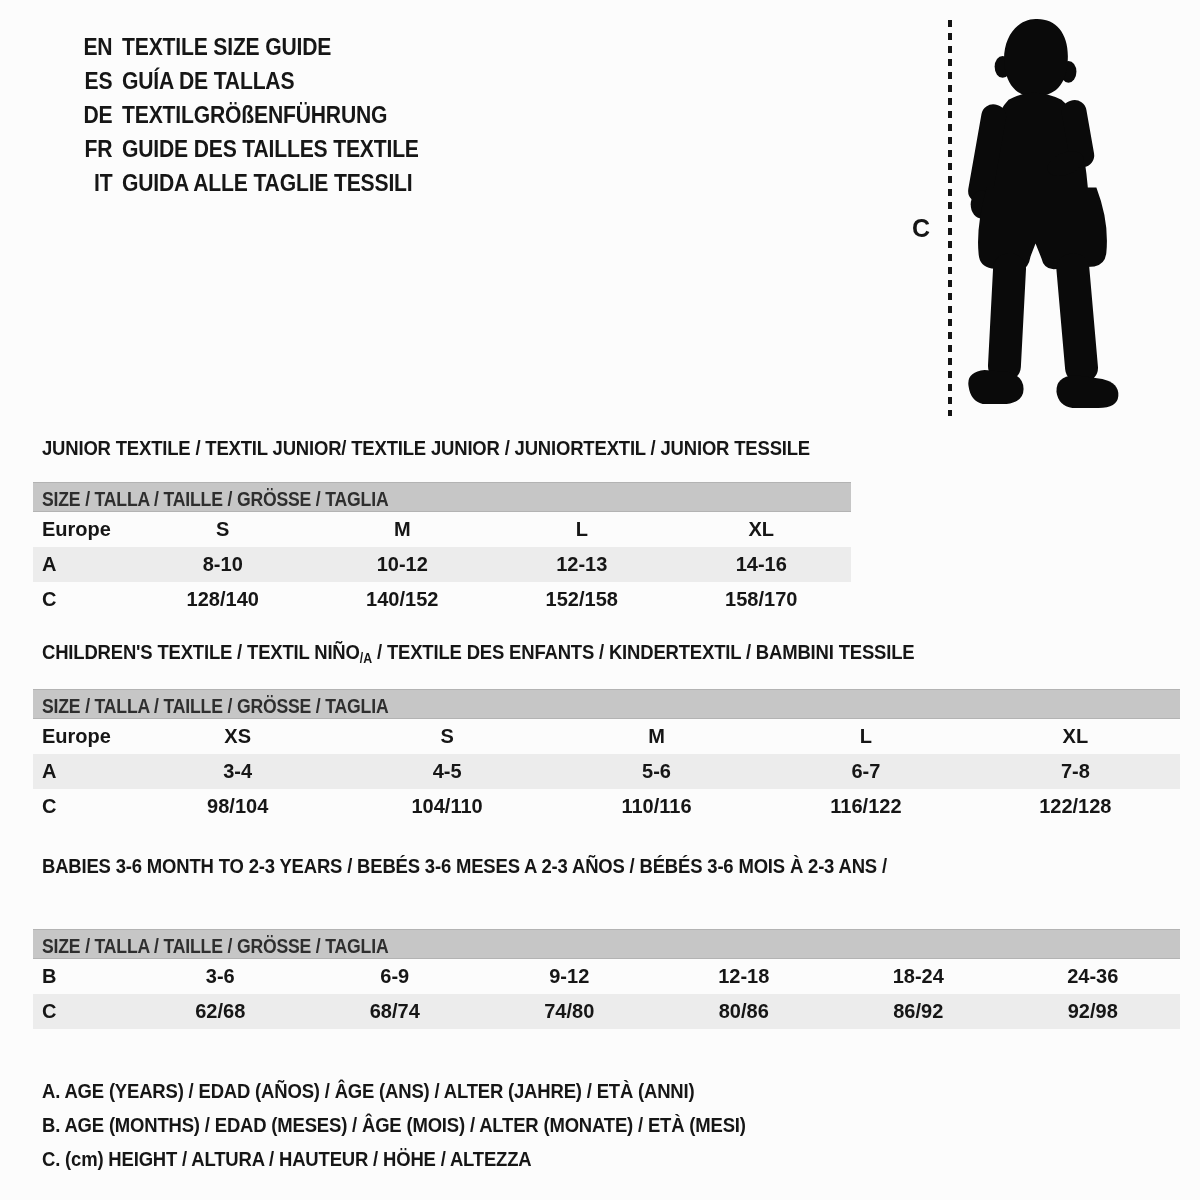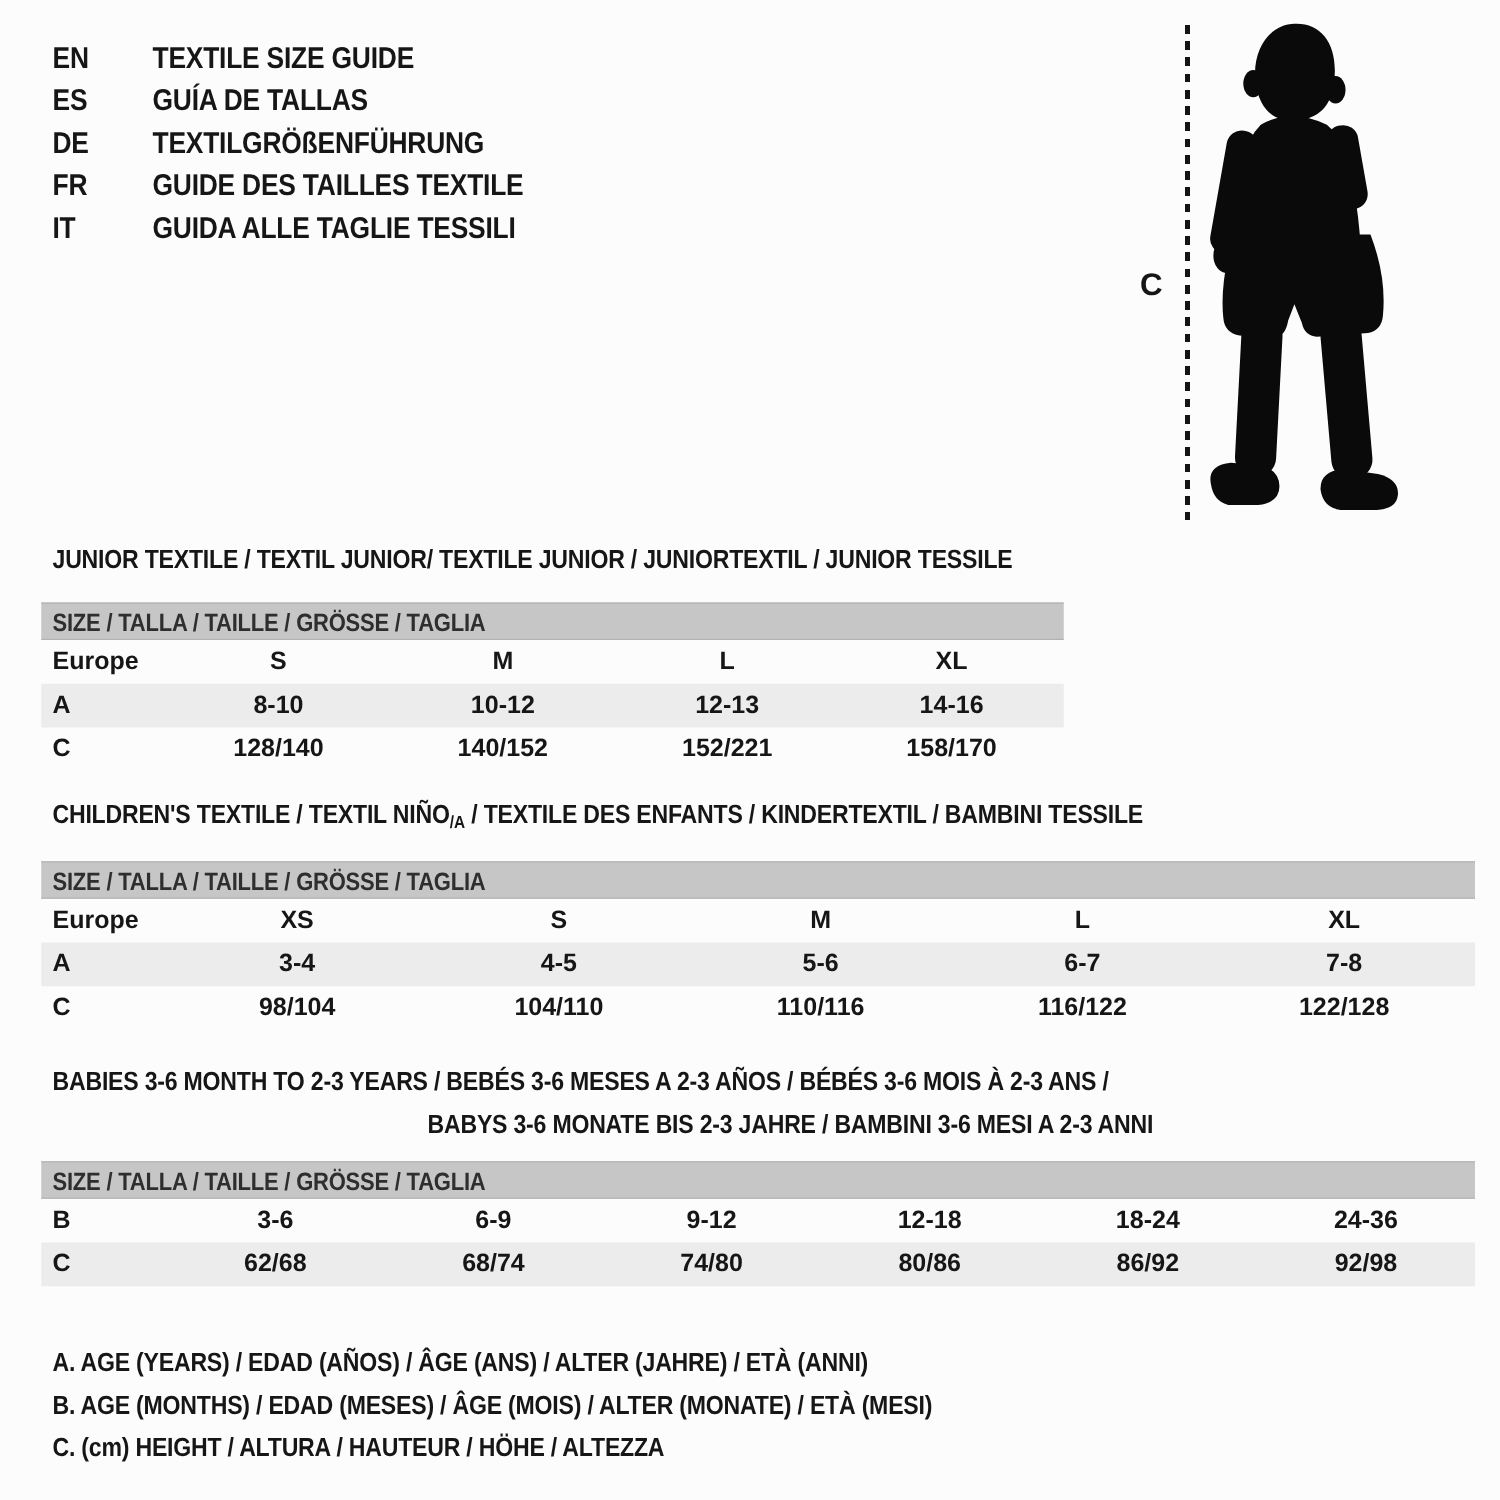--- a/index.html
+++ b/index.html
@@ -19,21 +19,21 @@
   .cond {
     display: inline-block;
     transform: scaleX(0.88);
     transform-origin: 0 50%;
     white-space: nowrap;
     letter-spacing: -0.2px;
   }
 
   
   .lang-list { position: absolute; left: 42px; top: 30px; }
-  .lang-row { display: flex; font-size: 24px; line-height: 34px; }
+  .lang-row { display: flex; font-size: 24px; line-height: 34px; text-align: right; }
   .lang-code { width: 80px; }
 
   
   .measure-line {
     position: absolute; left: 948px; top: 20px;
     width: 4px; height: 396px;
     background: repeating-linear-gradient(to bottom, #141414 0 7px, transparent 7px 13px);
   }
   .measure-label { position: absolute; left: 912px; top: 214px; font-size: 25px; }
   .figure-svg { position: absolute; left: 958px; top: 16px; width: 180px; height: 404px; }
@@ -132,21 +132,21 @@
       <span class="lab">A</span>
       <span class="val">8-10</span>
       <span class="val">10-12</span>
       <span class="val">12-13</span>
       <span class="val">14-16</span>
     </div>
     <div class="trow">
       <span class="lab">C</span>
       <span class="val">128/140</span>
       <span class="val">140/152</span>
-      <span class="val">152/221</span>
+      <span class="val">152/158</span>
       <span class="val">158/170</span>
     </div>
   </div>
 
   <div class="sec-title title-children">
     <span class="cond"><span>CHILDREN'S TEXTILE / TEXTIL NIÑO</span><span class="sub-a">/A</span><span> / TEXTILE DES ENFANTS / KINDERTEXTIL / BAMBINI TESSILE</span></span>
   </div>
   <div class="size-table tbl-children">
     <div class="size-bar">
       <span class="cond">SIZE / TALLA / TAILLE / GRÖSSE / TAGLIA</span>
@@ -172,21 +172,20 @@
       <span class="val">98/104</span>
       <span class="val">104/110</span>
       <span class="val">110/116</span>
       <span class="val">116/122</span>
       <span class="val">122/128</span>
     </div>
   </div>
 
   <div class="sec-title title-babies">
     <div><span class="cond">BABIES 3-6 MONTH TO 2-3 YEARS / BEBÉS 3-6 MESES A 2-3 AÑOS / BÉBÉS 3-6 MOIS À 2-3 ANS /</span></div>
-    <div><span class="cond">BABYS 3-6 MONATE BIS 2-3 JAHRE / BAMBINI 3-6 MESI A 2-3 ANNI</span></div>
   </div>
   <div class="size-table tbl-babies">
     <div class="size-bar">
       <span class="cond">SIZE / TALLA / TAILLE / GRÖSSE / TAGLIA</span>
     </div>
     <div class="trow">
       <span class="lab">B</span>
       <span class="val">3-6</span>
       <span class="val">6-9</span>
       <span class="val">9-12</span>

